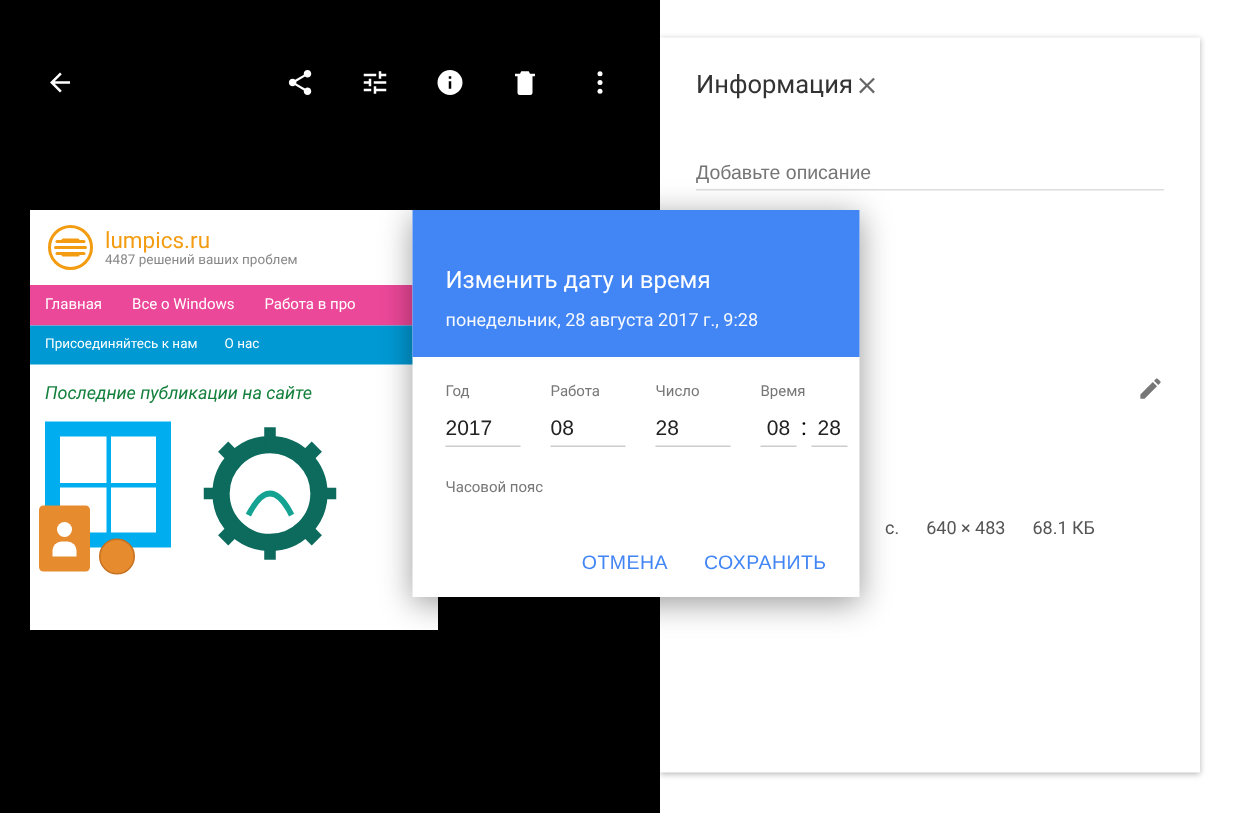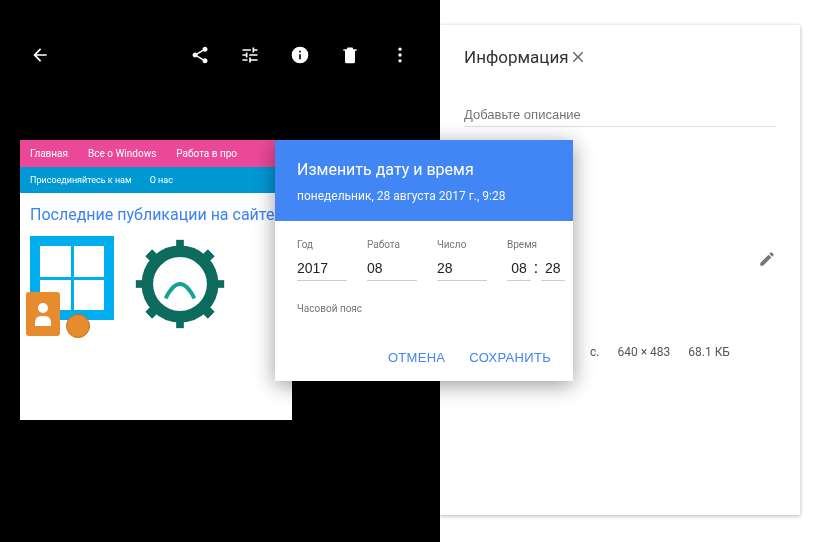--- a/index.html
+++ b/index.html
@@ -40,21 +40,21 @@
       box-shadow: 0 -5px 0 #f39c12, 0 5px 0 #f39c12, -5px 0 0 #f39c12, 5px 0 0 #f39c12,
                   4px 4px 0 #f39c12, -4px -4px 0 #f39c12, 4px -4px 0 #f39c12, -4px 4px 0 #f39c12;
       transform: rotate(0deg);
     }
     .site-name { color: #f39c12; font-size: 15px; }
     .site-sub { color: #888; font-size: 9px; }
     .nav1 { background: #ec4899; color: #fff; font-size: 10px; padding: 8px 10px;
             display: flex; gap: 20px; }
     .nav2 { background: #0099d4; color: #fff; font-size: 9px; padding: 8px 10px;
             display: flex; gap: 18px; }
-    .pub-title { font-size: 16px; color: #3b82f6; padding: 12px 10px 8px; }
+    .pub-title { font-size: 12px; color: #15803d; padding: 12px 10px 8px; font-style: italic; }
     .tiles { display: flex; gap: 18px; padding: 4px 10px; }
     .tile-win {
       width: 84px; height: 84px; background: #00adef; position: relative;
       display: grid; grid-template-columns: 1fr 1fr; grid-template-rows: 1fr 1fr; gap: 3px;
       padding: 10px;
     }
     .tile-win div { background: #fff; }
     .badge {
       position: absolute; left: -4px; bottom: -4px; width: 34px; height: 44px;
       background: #e78b2f; border-radius: 3px; display: flex; flex-direction: column;
@@ -97,21 +97,21 @@
     .backdrop {
       position: absolute; left: 0; top: 0; width: 830px; height: 542px;
       pointer-events: none;
     }
     .dialog {
       position: absolute; left: 275px; top: 140px; width: 298px;
       background: #fff; box-shadow: 0 4px 20px rgba(0,0,0,.4);
       pointer-events: auto;
     }
     .dlg-head {
-      background: #4285f4; color: #fff; padding: 20px 22px 18px;
+      background: #4285f4; color: #fff; padding: 37px 22px 18px;
     }
     .dlg-title { font-size: 16px; font-weight: 400; margin-bottom: 10px; }
     .dlg-sub { font-size: 12px; opacity: .95; }
     .dlg-body { padding: 18px 22px 10px; }
     .row1 { display: flex; gap: 20px; }
     .fld { flex: 1; }
     .fld.narrow { flex: 0 0 50px; }
     .fld.time { flex: 0 0 70px; margin-left: auto; }
     .lbl { font-size: 10px; color: #777; margin-bottom: 8px; display: block; }
     .val {
@@ -170,20 +170,27 @@
         <svg viewBox="0 0 24 24">
             <circle cx="12" cy="5" r="2"></circle>
             <circle cx="12" cy="12" r="2"></circle>
             <circle cx="12" cy="19" r="2"></circle>
           </svg>
       </span>
     </div>
   </div>
 
   <div class="photo">
+    <div class="photo-header">
+      <div class="orange-circle"></div>
+      <div>
+        <div class="site-name">lumpics.ru</div>
+        <div class="site-sub">4487 решений ваших проблем</div>
+      </div>
+    </div>
     <div class="nav1">
       <span>Главная</span>
       <span>Все о Windows</span>
       <span>Работа в про</span>
     </div>
     <div class="nav2">
       <span>Присоединяйтесь к нам</span>
       <span>О нас</span>
     </div>
     <div class="pub-title">Последние публикации на сайте</div>

